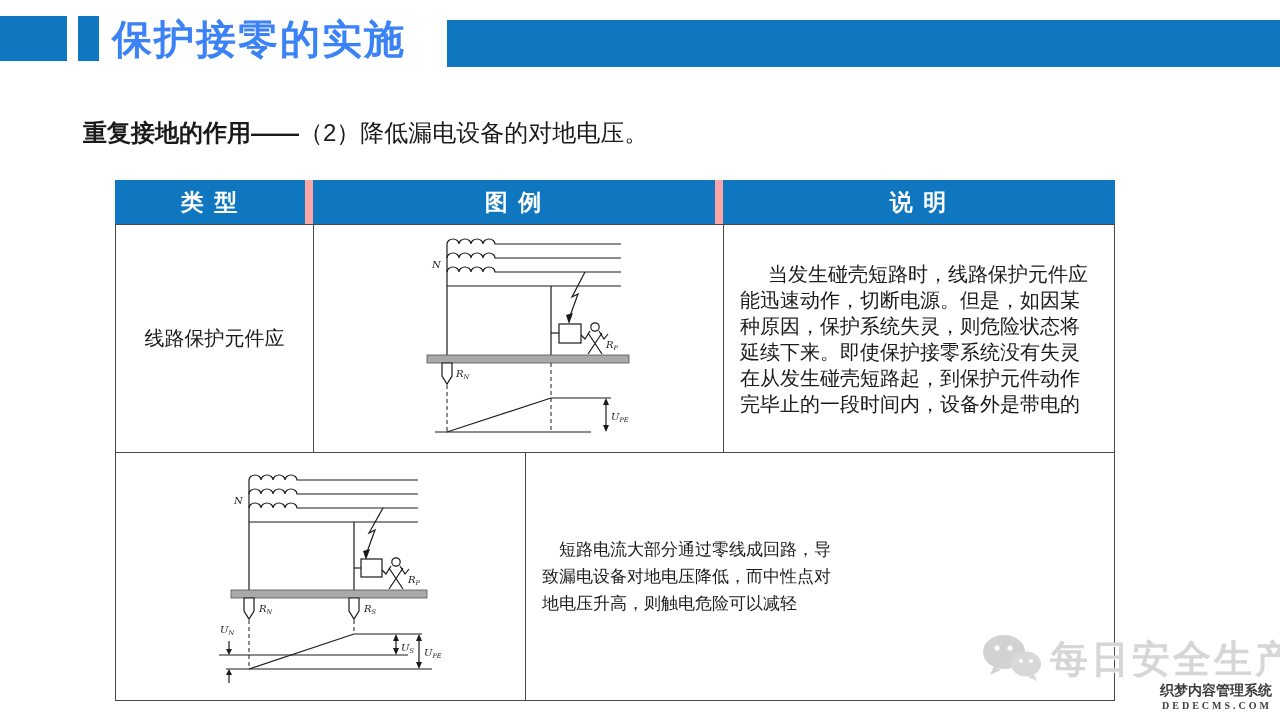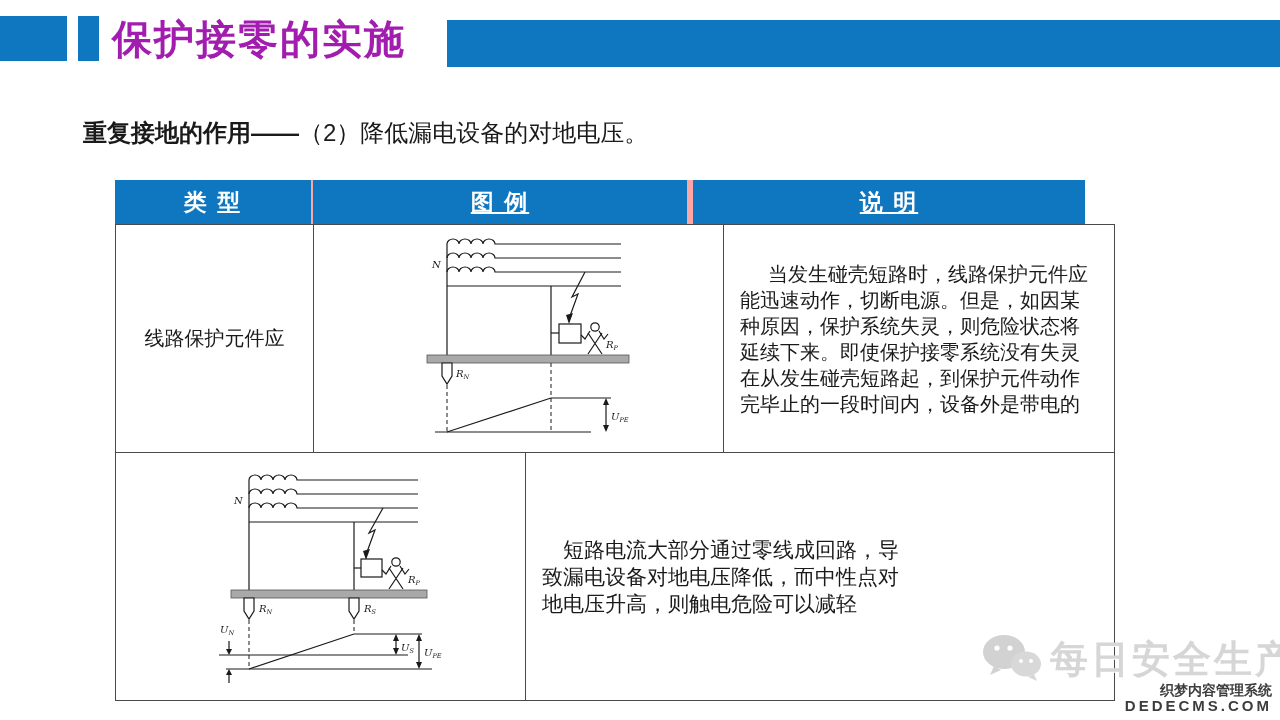--- a/index.html
+++ b/index.html
@@ -4,46 +4,46 @@
 <style>
   html,body{margin:0;padding:0;background:#fff;}
   .slide{position:relative;width:1280px;height:720px;background:#fff;overflow:hidden;
          font-family:"Liberation Sans",sans-serif;color:var(--body_text,#1a1a1a);}
 
   
   .bar-big{position:absolute;left:0;top:16px;width:67px;height:45px;background:var(--accent,#0f76c0);}
   .bar-small{position:absolute;left:78px;top:16px;width:21px;height:45px;background:var(--accent,#0f76c0);}
   .bar-right{position:absolute;left:447px;top:20px;width:833px;height:47px;background:var(--accent,#0f76c0);}
   .page-title{position:absolute;left:112px;top:12px;margin:0;font-size:40px;font-weight:bold;
-              letter-spacing:2px;color:#a21caf;white-space:nowrap;}
+              letter-spacing:2px;color:#3b82f6;white-space:nowrap;}
 
   
   .subtitle{position:absolute;left:75px;top:109px;margin:8px;font-size:24px;white-space:nowrap;}
   .subtitle .lead{font-weight:bold;}
 
   
   .cmp-table{position:absolute;left:115px;top:180px;width:1000px;}
   .thead{display:flex;height:44px;}
   .th{background:var(--accent,#0f76c0);color:var(--header_text,#fff);font-size:23px;font-weight:bold;
       display:flex;align-items:center;justify-content:center;letter-spacing:2px;box-sizing:border-box;}
-  .th1{width:198px;border-right:2px solid #fca5a5;}
-  .th2{width:380px;border-right:6px solid #fca5a5;text-decoration:underline;}
-  .th3{width:392px;text-decoration:underline;}
+  .th1{width:198px;border-right:8px solid #fca5a5;}
+  .th2{width:410px;border-right:8px solid #fca5a5;}
+  .th3{width:392px;}
   .tbody{border:1px solid var(--border,#4a4a4a);box-sizing:border-box;}
   .tr{display:flex;}
   .tr1{height:228px;border-bottom:1px solid var(--border,#4a4a4a);box-sizing:border-box;}
   .tr2{height:247px;}
   .td{box-sizing:border-box;}
   .td-type{width:198px;border-right:1px solid var(--border,#4a4a4a);display:flex;align-items:center;
            justify-content:center;font-size:20px;}
   .td-fig{width:410px;border-right:1px solid var(--border,#4a4a4a);position:relative;}
   .td-desc{width:390px;display:flex;align-items:center;}
   .td-desc p{margin:5px;padding:0 11px;font-size:20px;line-height:26px;white-space:pre-line;}
   .tr1 .td-desc p{text-indent:1.4em;}
-  .tr2 .td-desc p{font-size:21px;line-height:27px;text-indent:1em;}
+  .tr2 .td-desc p{font-size:17px;line-height:27px;text-indent:1em;}
 
   
   .diag{position:absolute;}
   .diag1{left:105px;top:12px;}
   .diag2{left:100px;top:18px;}
   .diag line,.diag path{stroke:#1a1a1a;stroke-width:1.2;fill:none;}
   .diag .dash{stroke-dasharray:4 3;stroke-width:1;}
   .diag .fillwhite{fill:#fff;}
   .diag .arrow{fill:#1a1a1a;stroke:none;}
   .diag .ground{fill:#a9a9a9;stroke:#555;stroke-width:0.8;}
@@ -51,21 +51,21 @@
   .diag .sub{font-size:6.5px;}
 
   
   .wm-wechat{position:absolute;left:980px;top:632px;display:flex;align-items:center;}
   .wm-text{font-size:38px;font-weight:bold;color:var(--watermark,#d6d6d6);letter-spacing:3px;
            text-shadow:0 1px 0 #fff;margin-left:6px;white-space:nowrap;}
   .dedecms{position:absolute;right:8px;bottom:7px;text-align:right;color:var(--dedecms_text,#3d3d3d);
            font-weight:bold;line-height:15px;
            text-shadow:1px 0 #fff,-1px 0 #fff,0 1px #fff,0 -1px #fff;margin-top:25px;}
   .dedecms .l1{font-size:14px;}
-  .dedecms .l2{font-size:15px;letter-spacing:3px;}
+  .dedecms .l2{font-size:10px;letter-spacing:3px;font-family:Liberation Serif, serif;}
 </style>
 </head>
 <body>
 
 <div class="slide">
 
   <div class="bar-big"></div>
   <div class="bar-small"></div>
   <h1 class="page-title">保护接零的实施</h1>
   <div class="bar-right"></div>

